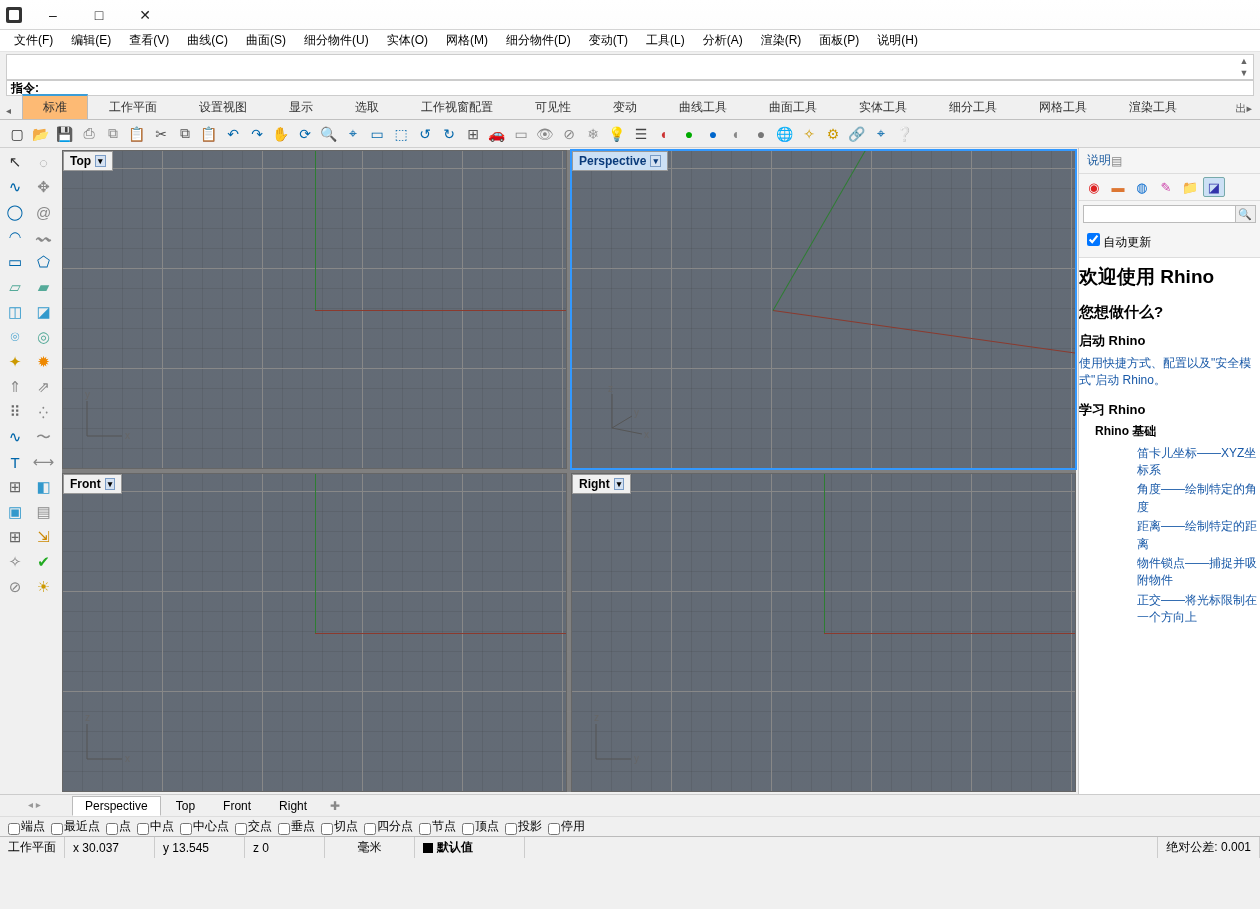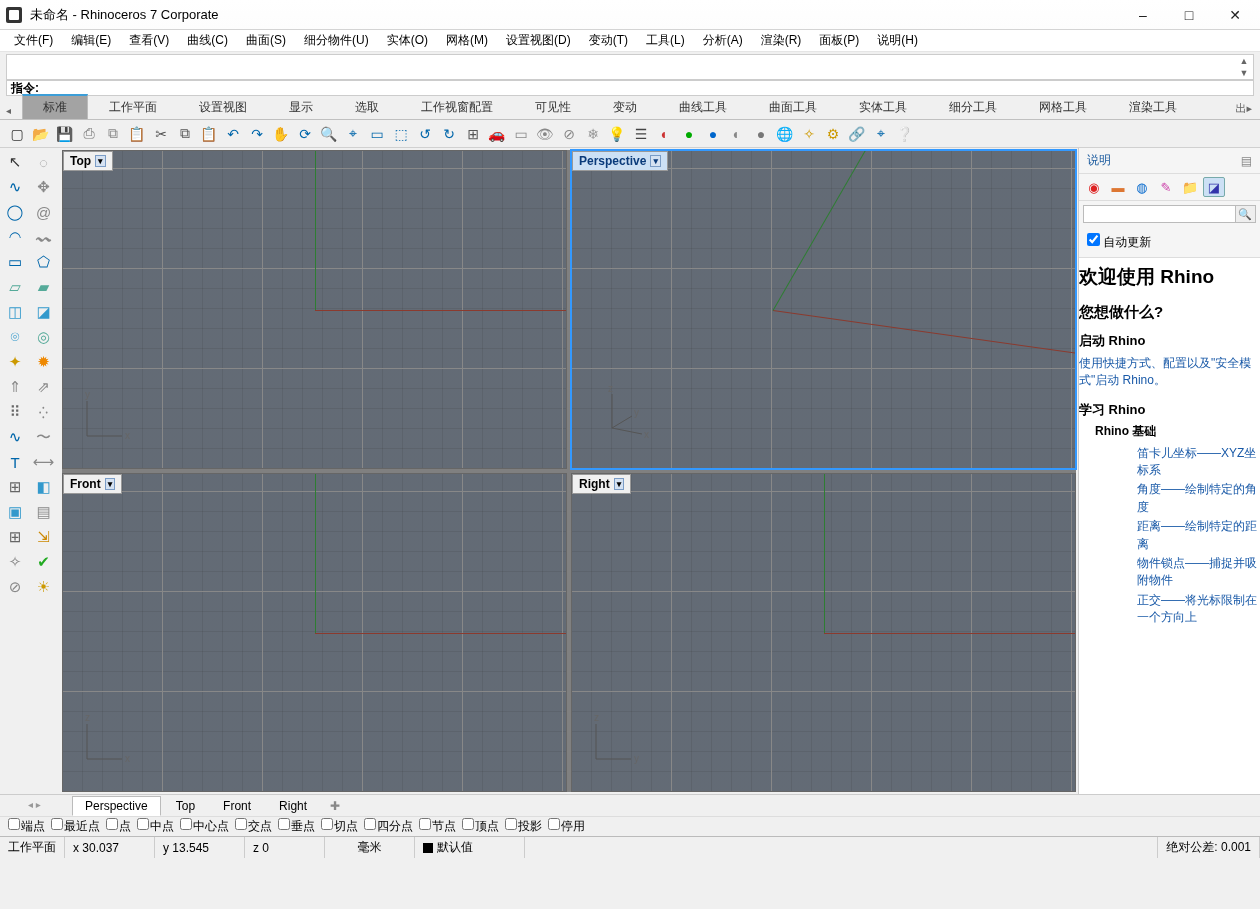--- a/index.html
+++ b/index.html
@@ -19,42 +19,42 @@
 .cmd-scroll { position:absolute; right:2px; top:2px; bottom:2px; width:14px; display:flex; flex-direction:column; justify-content:space-between; }
 .cmd-scroll .ar { font-size:9px; color:#666; text-align:center; line-height:8px; }
 .cmd-line { height:16px; background:#fff; border:1px solid #ccc; margin:0 6px 2px 6px; display:flex; align-items:center; padding:0 4px; font-weight:bold; font-size:12px;}
 .cmd-line label { color:#000; }
 .cmd-line input { flex:1; border:none; outline:none; font-size:12px; padding-left:4px; }
 
 .tab-row { height:22px; background:#f0f0f0; display:flex; align-items:flex-end; padding-left:22px; border-bottom:1px solid #c0c0c0; position:relative;}
 .tab-row:before{content:"◂"; position:absolute; left:6px; bottom:3px; font-size:10px; color:#666;}
 .tab-row:after{content:"出▸"; position:absolute; right:8px; bottom:3px; font-size:11px; color:#666;}
 .tab { padding: 3px 20px; font-size:12px; cursor:pointer; border:1px solid transparent; border-bottom:none; color:#333; }
-.tab.active { background:#a3a3a3; border-color:#bbb; border-top:2px solid #3c9ed8; }
+.tab.active { background:#fdba74; border-color:#bbb; border-top:2px solid #3c9ed8; }
 
 .icon-toolbar { height:28px; background:#f0f0f0; display:flex; align-items:center; padding:2px 6px; gap:2px; border-bottom:1px solid #d0d0d0;}
 .icon-toolbar .ico, .side-toolbar .ico { width:22px; height:22px; display:inline-flex; align-items:center; justify-content:center; font-size:14px; cursor:pointer; border-radius:2px; position:relative; }
 
 .main { display:flex; height:646px; background:#f0f0f0; }
 .side-toolbar { width:60px; padding:2px; display:grid; grid-template-columns:1fr 1fr; grid-auto-rows:24px; gap:1px; align-content:start; }
 .side-toolbar .ico { width:26px; height:24px; font-size:15px; }
 .viewports { flex:1; position:relative; margin:2px; display:grid; grid-template-columns:1fr 1fr; grid-template-rows:1fr 1fr; gap:4px; background:#808080;}
 .vp { background: repeating-linear-gradient(0deg,#9fa5ad 0,#9fa5ad 19px,#94999f 19px,#94999f 20px), repeating-linear-gradient(90deg,#9fa5ad 0,#9fa5ad 19px,#94999f 19px,#94999f 20px); background-blend-mode:multiply; position:relative; overflow:hidden; border:1px solid #666;}
 .vp .major{position:absolute;inset:0;background:repeating-linear-gradient(0deg,transparent 0,transparent 99px,#888 99px,#888 100px),repeating-linear-gradient(90deg,transparent 0,transparent 99px,#888 99px,#888 100px);}
 .vp.active { outline:2px solid #3399ff; outline-offset:-1px; }
 .vp-label { position:absolute; top:0; left:0; background:#f0f0f0; padding:2px 6px; font-weight:bold; font-size:12px; display:flex; align-items:center; gap:4px; border:1px solid #999;}
 .vp.active .vp-label{ background:#cce0f5; color:#0a3a7a; }
 .vp-label .dd { font-size:9px; background:#d5e2f2; border:1px solid #95b; padding:0 2px; border-color:#7a9cc6;}
 .axis-indicator { position:absolute; bottom:18px; left:24px; font-size:11px; color:#666; }
 .xaxis{position:absolute;height:1px;background:#8b3a2e;}
 .yaxis{position:absolute;width:1px;background:#2e7d32;}
 .axis3d-x{position:absolute;height:1px;background:#8b3a2e;transform-origin:left center;}
 
 .right-panel { width:182px; background:#f5f5f5; border-left:1px solid #ccc; display:flex; flex-direction:column; }
-.rp-title { padding:4px 8px; font-size:12px; border-bottom:1px solid #ddd; color:#1a5a9e; display:flex; justify-content:space-between; align-items:center;}
+.rp-title { padding:4px 8px; font-size:12px; border-bottom:1px solid #ddd; color:#1a5a9e; display:flex; justify-content:flex-start; align-items:center;}
 .rp-icons { display:flex; gap:2px; padding:3px 4px; border-bottom:1px solid #ddd; }
 .rp-icons .ico { width:22px; height:20px; display:inline-flex; align-items:center; justify-content:center; font-size:13px; cursor:pointer; border:1px solid transparent; border-radius:2px;}
 .rp-icons .ico.active { background:#cce0f5; border-color:#7aa; }
 .rp-search { padding:4px; display:flex; }
 .rp-search input { flex:1; border:1px solid #bbb; padding:2px 4px; font-size:11px; }
 .rp-search .sbtn{ width:20px; border:1px solid #bbb; border-left:none; background:#eee; display:flex; align-items:center; justify-content:center; font-size:11px;}
 .rp-chk { padding:6px 8px; font-size:12px; border-bottom:1px solid #ddd;}
 .rp-body { flex:1; overflow-y:auto; padding:8px 0; font-size:12px; position:relative; background:#fff;}
 .rp-body h2 { font-size:19px; font-weight:bold; margin-bottom:8px; line-height:1.2;}
 .rp-body h3 { font-size:15px; font-weight:bold; margin-top:14px; margin-bottom:6px;}
@@ -63,52 +63,51 @@
 .rp-body .sub2 { padding-left:16px; }
 .rp-body .sub3 { padding-left:28px; }
 
 .vp-tabs { height:22px; background:#f0f0f0; display:flex; align-items:center; padding-left:72px; border-top:1px solid #ccc; gap:2px; position:relative;}
 .vp-tabs:before{content:"◂ ▸"; position:absolute; left:28px; top:4px; font-size:10px; color:#999;}
 .vp-tab { padding:2px 12px; font-size:12px; cursor:pointer; border:1px solid transparent;}
 .vp-tab.active { background:#fff; border-color:#bbb; border-bottom-color:#fff; }
 .vp-tabs .plus { padding:2px 8px; color:#888; cursor:pointer; }
 
 .osnap-row { height:20px; background:#f0f0f0; display:flex; align-items:center; padding:0 8px; gap:6px; border-top:1px solid #ddd; font-size:12px;}
-.osnap-row label { display:flex; align-items:flex-start; gap:1px; cursor:pointer; }
+.osnap-row label { display:flex; align-items:flex-end; gap:1px; cursor:pointer; }
 .osnap-row input[type=checkbox]{width:12px;height:12px;}
 
 .statusbar { height:22px; background:#f0f0f0; display:flex; align-items:center; border-top:1px solid #bbb; font-size:12px;}
 .statusbar .cell { padding:0 8px; border-right:1px solid #ccc; height:100%; display:flex; align-items:center; white-space:nowrap; cursor:pointer;}
 .statusbar .cell.hl { background:#ffe08a; }
 .statusbar .flex{flex:1;}
 .swatch{width:10px;height:10px;background:#000;display:inline-block;margin-right:4px;}
 </style>
 </head>
 <body>
 
 <div class="titlebar">
   <div class="app-icon"></div>
-  <div class="title-text">未命名 - Rhinoceros 7 Corporate</div>
   <div class="win-controls">
     <div class="win-btn">–</div>
     <div class="win-btn">□</div>
     <div class="win-btn close">✕</div>
   </div>
 </div>
 
 <div class="menubar" id="menubar">
     <span>文件(F)</span>
     <span>编辑(E)</span>
     <span>查看(V)</span>
     <span>曲线(C)</span>
     <span>曲面(S)</span>
     <span>细分物件(U)</span>
     <span>实体(O)</span>
     <span>网格(M)</span>
-    <span>设置视图(D)</span>
+    <span>细分物件(D)</span>
     <span>变动(T)</span>
     <span>工具(L)</span>
     <span>分析(A)</span>
     <span>渲染(R)</span>
     <span>面板(P)</span>
     <span>说明(H)</span>
   </div>
 
 <div class="cmd-history">
   <div class="cmd-scroll">
@@ -394,19 +393,19 @@
       <span>停用</span>
     </label>
   </div>
 
 <div class="statusbar">
   <div class="cell">工作平面</div>
   <div class="cell" style="width:90px;">x 30.037</div>
   <div class="cell" style="width:90px;">y 13.545</div>
   <div class="cell" style="width:80px;">z 0</div>
   <div class="cell" style="width:90px;justify-content:center;">毫米</div>
-  <div class="cell" style="width:110px;">
+  <div class="cell" style="width:110px;font-weight:bold;">
       <span class="swatch"></span>
       <span>默认值</span>
     </div>
   <div class="cell flex"></div>
   <div class="cell">绝对公差: 0.001</div>
 </div>
 
 </body></html>

